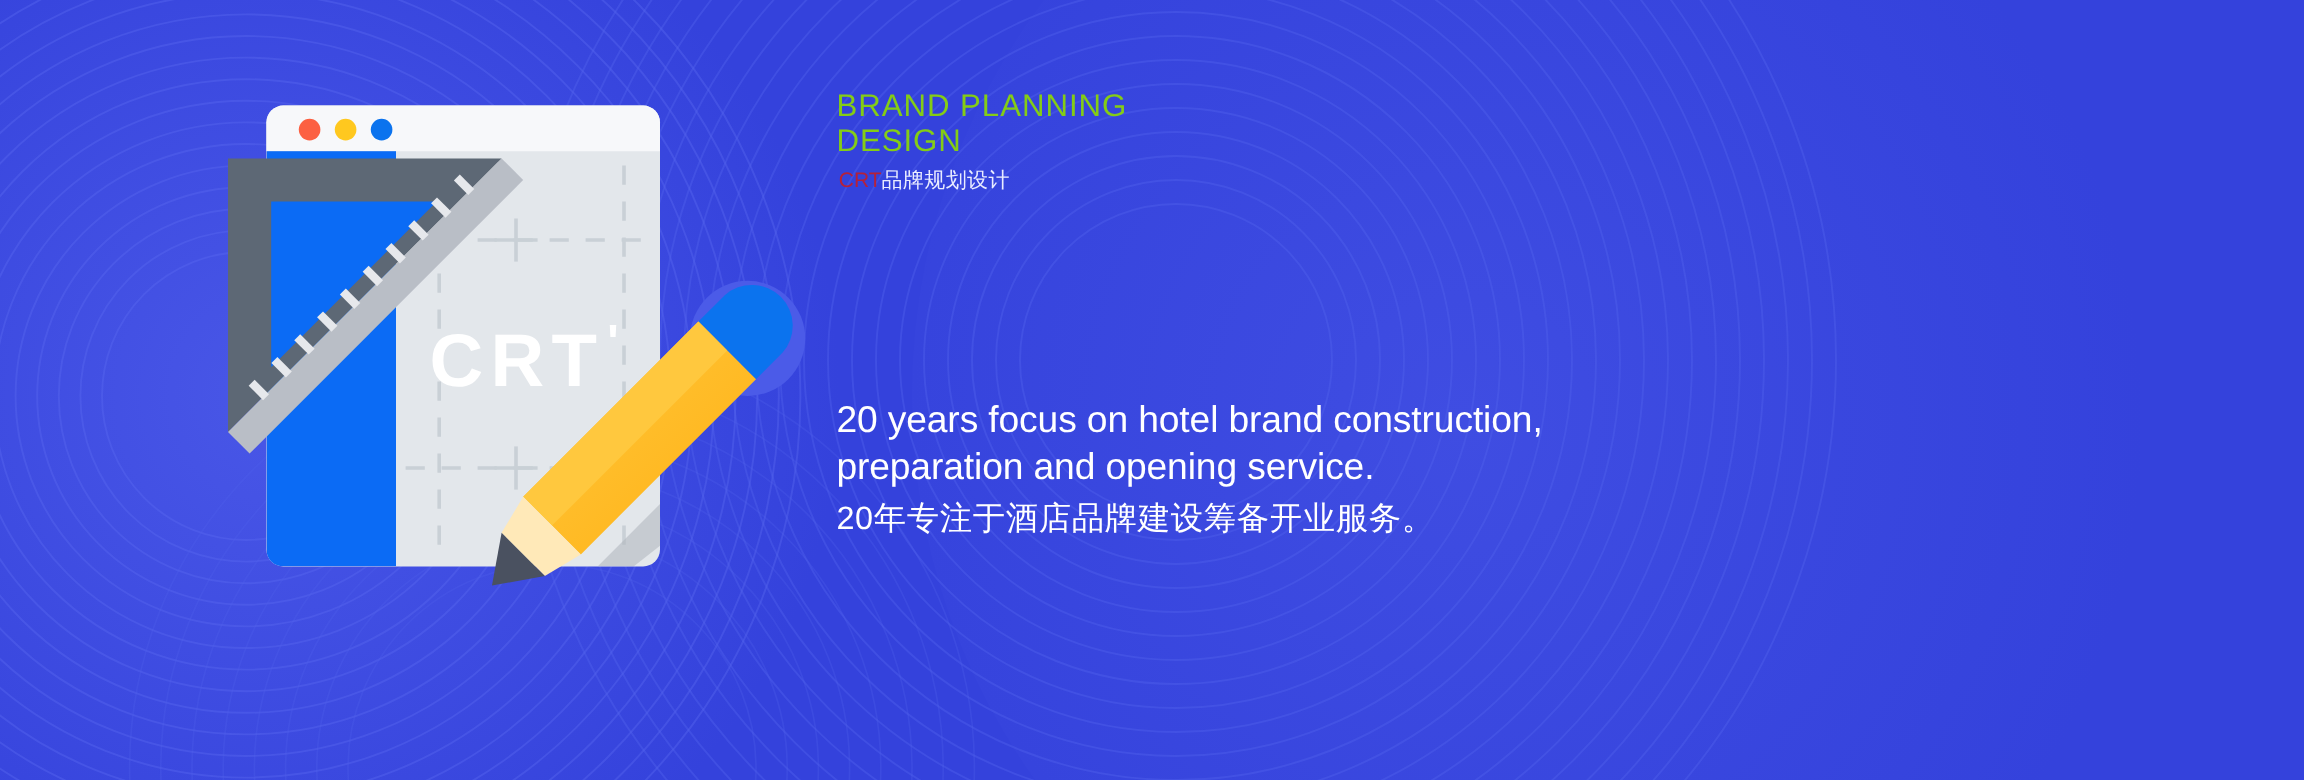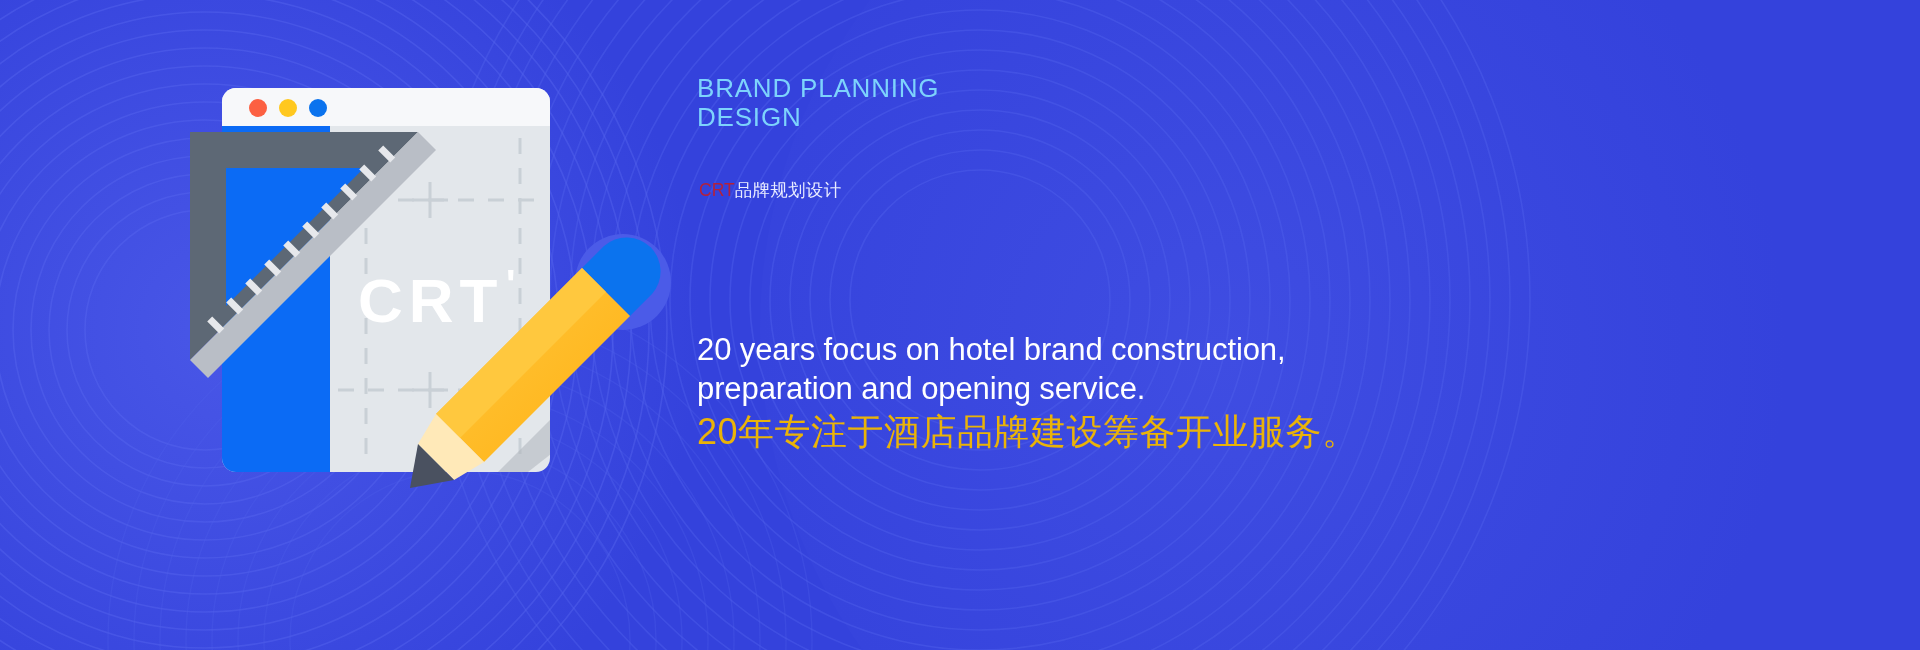--- a/index.html
+++ b/index.html
@@ -33,49 +33,48 @@
   #illustration {
     position:absolute; left:168px; top:60px;
     width:540px; height:520px;
   }
 
   
   #copy { position:absolute; left:697px; top:0; width:900px; height:650px; }
 
   .eyebrow {
     position:absolute; left:0; top:74px;
-    color:#7dd3fc;
+    color:#84cc16;
     font-size:26px; line-height:29px;
     letter-spacing:.8px;
     font-weight:400;
     width:520px;
     white-space:pre-line;
   }
   .eyebrow-cn {
     position:absolute; left:2px; top:139px;
     font-size:17.5px; line-height:22px;
     color:#E9ECFF; font-weight:400;
     letter-spacing:.3px;
-    margin-top:40px;
   }
   .eyebrow-cn .brand { color:#B5213A; letter-spacing:0; }
 
   .tagline-en {
     position:absolute; left:0px; top:330px;
     width:700px;
     color:#FFFFFF;
     font-size:31px;
     line-height:39px;
     font-weight:300;
     letter-spacing:-.1px;
   }
   .tagline-cn {
     position:absolute; left:0px; top:412px;
-    color:#eab308;
-    font-size:36px;
+    color:#ffffff;
+    font-size:27px;
     line-height:40px;
     font-weight:400;
     letter-spacing:.5px;
   }
 </style>
 </head>
 <body>
 
 <div id="banner">
 

